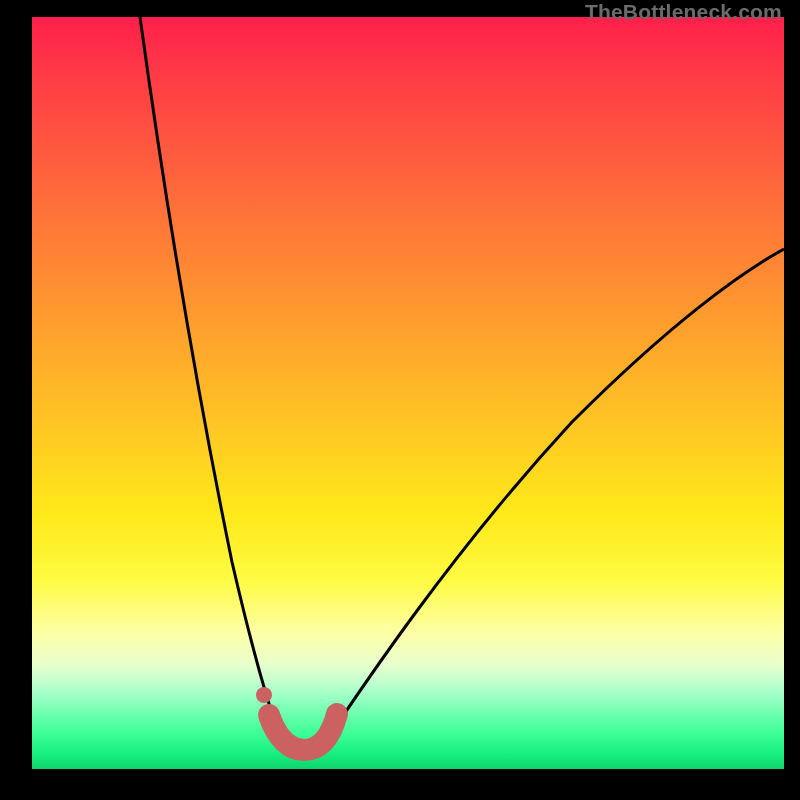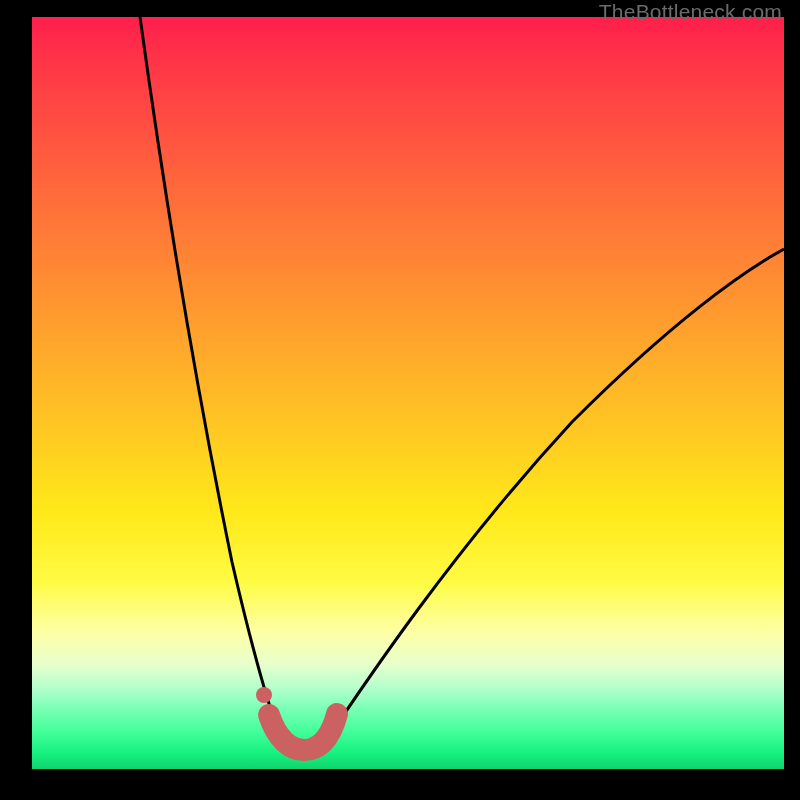--- a/index.html
+++ b/index.html
@@ -40,21 +40,21 @@
       #42ff9a 95%,
       #16f07e 98%,
       #0fd46e 100%);
   }
   .watermark {
     position: absolute;
     top: 0px;
     right: 18px;
     color: #6b6b6b;
     font-size: 21px;
-    font-weight: 400;
+    font-weight: 700;
     letter-spacing: 0.2px;
     user-select: none;
   }
   svg.curves {
     position: absolute;
     left: 0;
     top: 0;
     width: 752px;
     height: 752px;
   }

